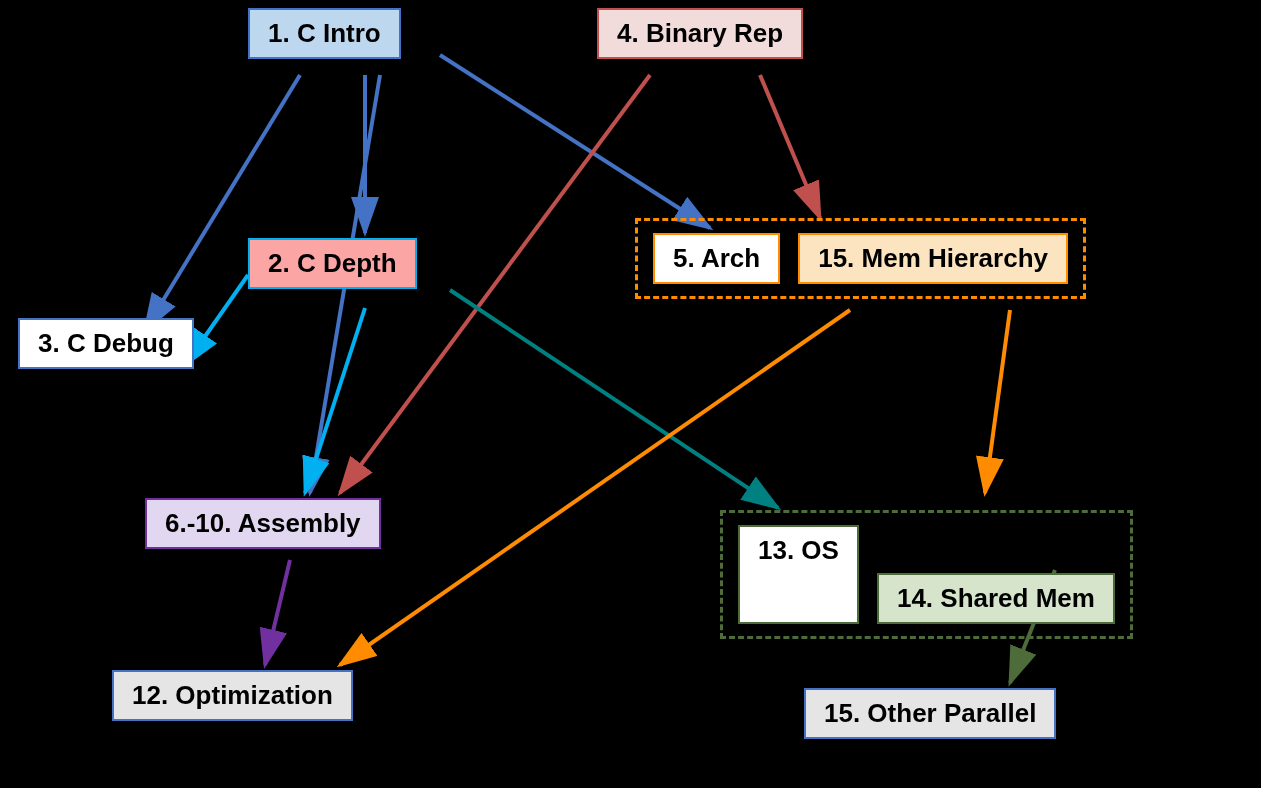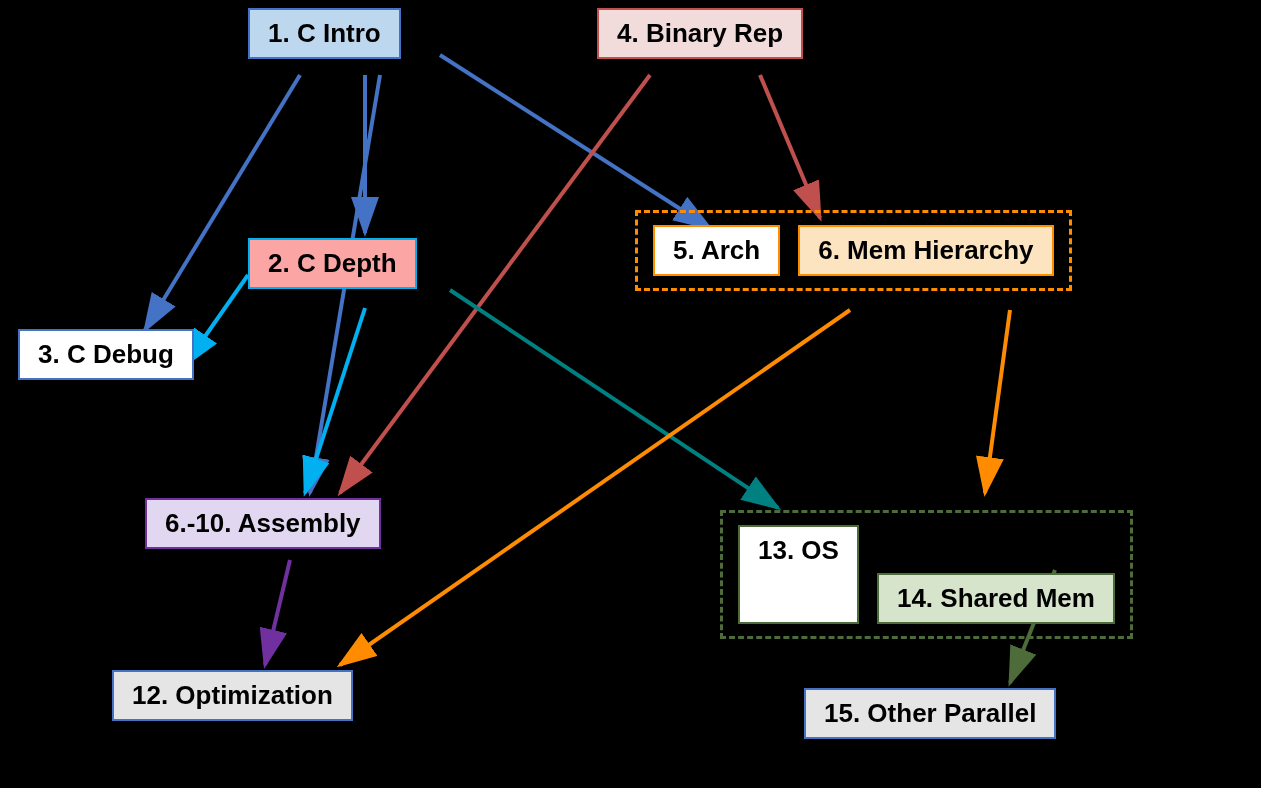--- a/index.html
+++ b/index.html
@@ -48,39 +48,39 @@
     }
     .node-c-depth {
       border-color: #00B0F0;
       background: #fca5a5;
       top: 238px;
       left: 248px;
     }
     .node-c-debug {
       border-color: #4472C4;
       background: white;
-      top: 329px;
+      top: 318px;
       left: 18px;
     }
     .node-assembly {
       border-color: #7030A0;
       background: #E2D7F0;
       top: 498px;
       left: 145px;
     }
     .node-optimization {
       border-color: #4472C4;
       background: #e5e5e5;
       top: 670px;
       left: 112px;
     }
     
     .group-orange {
       position: absolute;
-      top: 210px;
+      top: 218px;
       left: 635px;
       border: 3px dashed #FF8C00;
       padding: 12px 15px;
       display: flex;
       gap: 18px;
     }
     .node-arch {
       border: 2px solid #FF8C00;
       background: white;
       padding: 8px 18px;
@@ -213,21 +213,21 @@
 
   <div class="node node-optimization">
     <span>12. Optimization</span>
   </div>
 
   <div class="group-orange">
     <div class="node-arch">
       <span>5. Arch</span>
     </div>
     <div class="node-mem-hierarchy">
-      <span>6. Mem Hierarchy</span>
+      <span>15. Mem Hierarchy</span>
     </div>
   </div>
 
   <div class="group-green">
     <div class="node-os">
       <span>13. OS</span>
     </div>
     <div class="node-shared-mem">
       <span>14. Shared Mem</span>
     </div>

